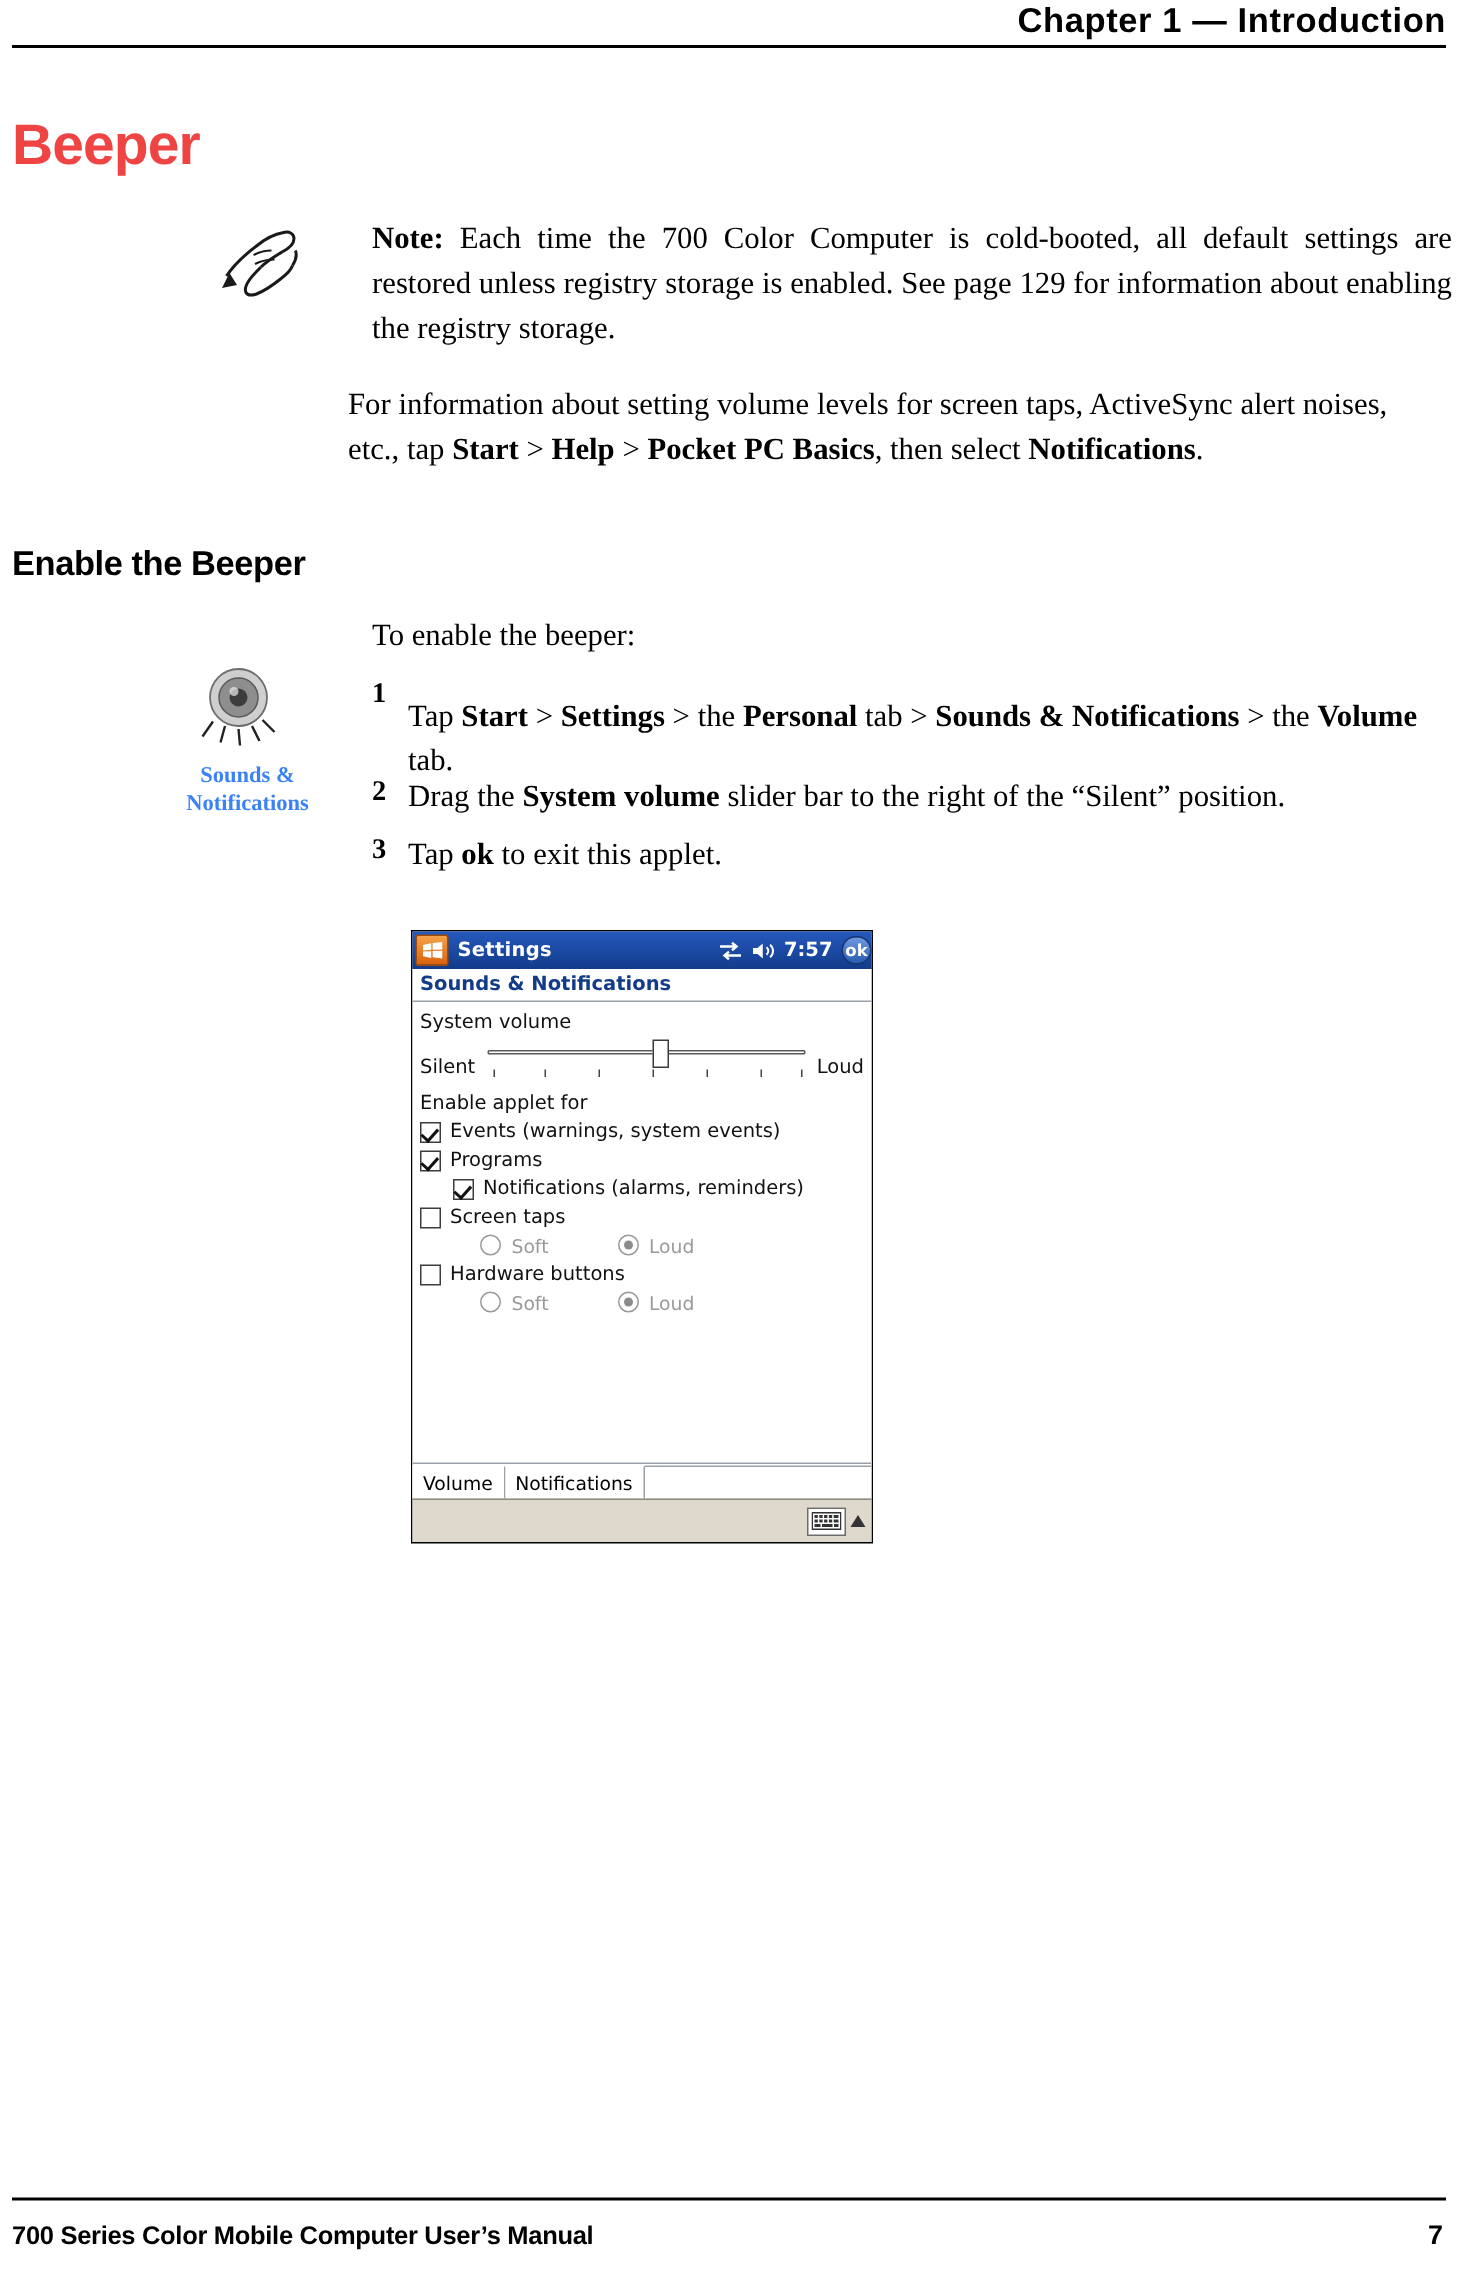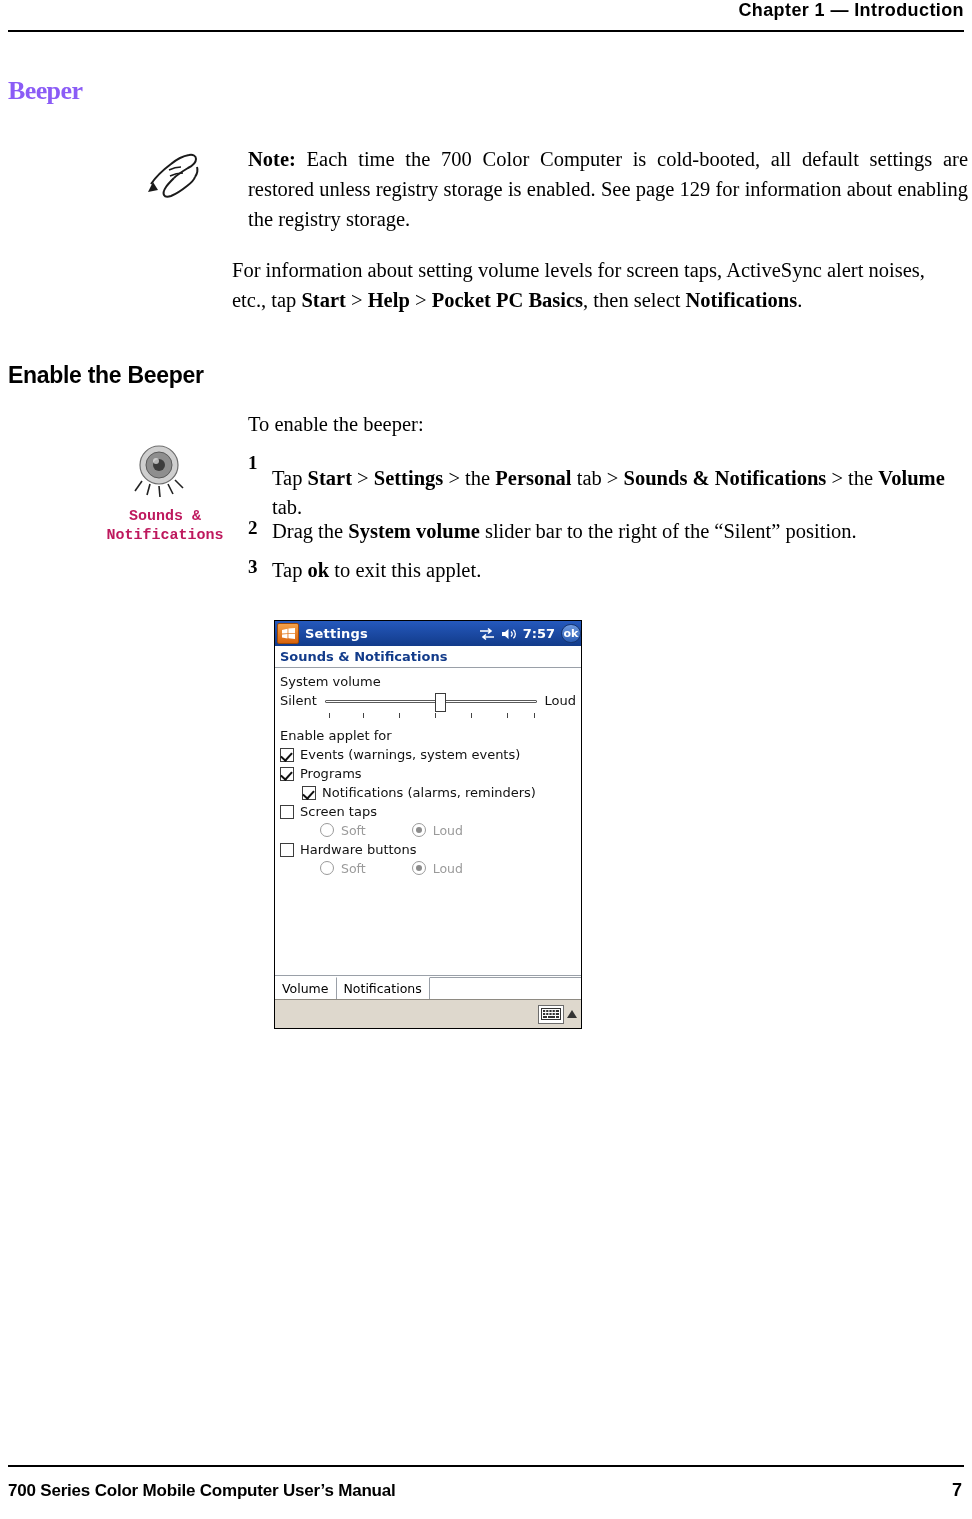--- a/index.html
+++ b/index.html
@@ -27,43 +27,43 @@
     left: 0px;
     width: 972px;
     height: 40px;
   }
   .header-text {
     position: absolute;
     right: 8px;
     top: 0px;
     font-family: "Liberation Sans", sans-serif;
     font-weight: bold;
-    font-size: 18px;
+    font-size: 23px;
     letter-spacing: 0.4px;
     color: #000;
     white-space: nowrap;
   }
   .header-rule {
     position: absolute;
     left: 8px;
     right: 8px;
     top: 30px;
     height: 2px;
     background: #000;
   }
   
   .h1 {
     position: absolute;
     left: 8px;
     top: 76px;
-    font-family: Liberation Serif, serif;
-    font-weight: bold;
-    font-size: 26px;
+    font-family: Liberation Sans, sans-serif;
+    font-weight: bold;
+    font-size: 38px;
     letter-spacing: -0.6px;
-    color: #8b5cf6;
+    color: #ef4444;
   }
   .h2 {
     position: absolute;
     left: 8px;
     top: 362px;
     font-family: "Liberation Sans", sans-serif;
     font-weight: bold;
     font-size: 23px;
     letter-spacing: -0.3px;
     color: #000;
@@ -123,25 +123,25 @@
   .s3t { left: 272px; top: 556px; width: 700px; }
   
   .sn-icon-wrap {
     position: absolute;
     left: 104px;
     top: 443px;
     width: 122px;
     text-align: center;
   }
   .sn-icon-label {
-    font-family: Liberation Mono, monospace;
+    font-family: Liberation Serif, serif;
     font-weight: bold;
     font-size: 15px;
     line-height: 19px;
-    color: #be185d;
+    color: #3b82f6;
     margin-top: 2px;
   }
   
   .pda {
     position: absolute;
     left: 274px;
     top: 620px;
     width: 308px;
     height: 409px;
     border: 1px solid #000;
@@ -231,21 +231,21 @@
     font-size: 12.5px;
     color: #111;
   }
   .sect-label {
     font-size: 13px;
     color: #111;
     margin-bottom: 4px;
   }
   .vol-row {
     display: flex;
-    align-items: flex-start;
+    align-items: flex-end;
     gap: 8px;
     margin-bottom: 2px;
   }
   .vol-word { font-size: 13px; }
   .slider {
     position: relative;
     flex: 1 1 auto;
     height: 26px;
   }
   .slider-track {

